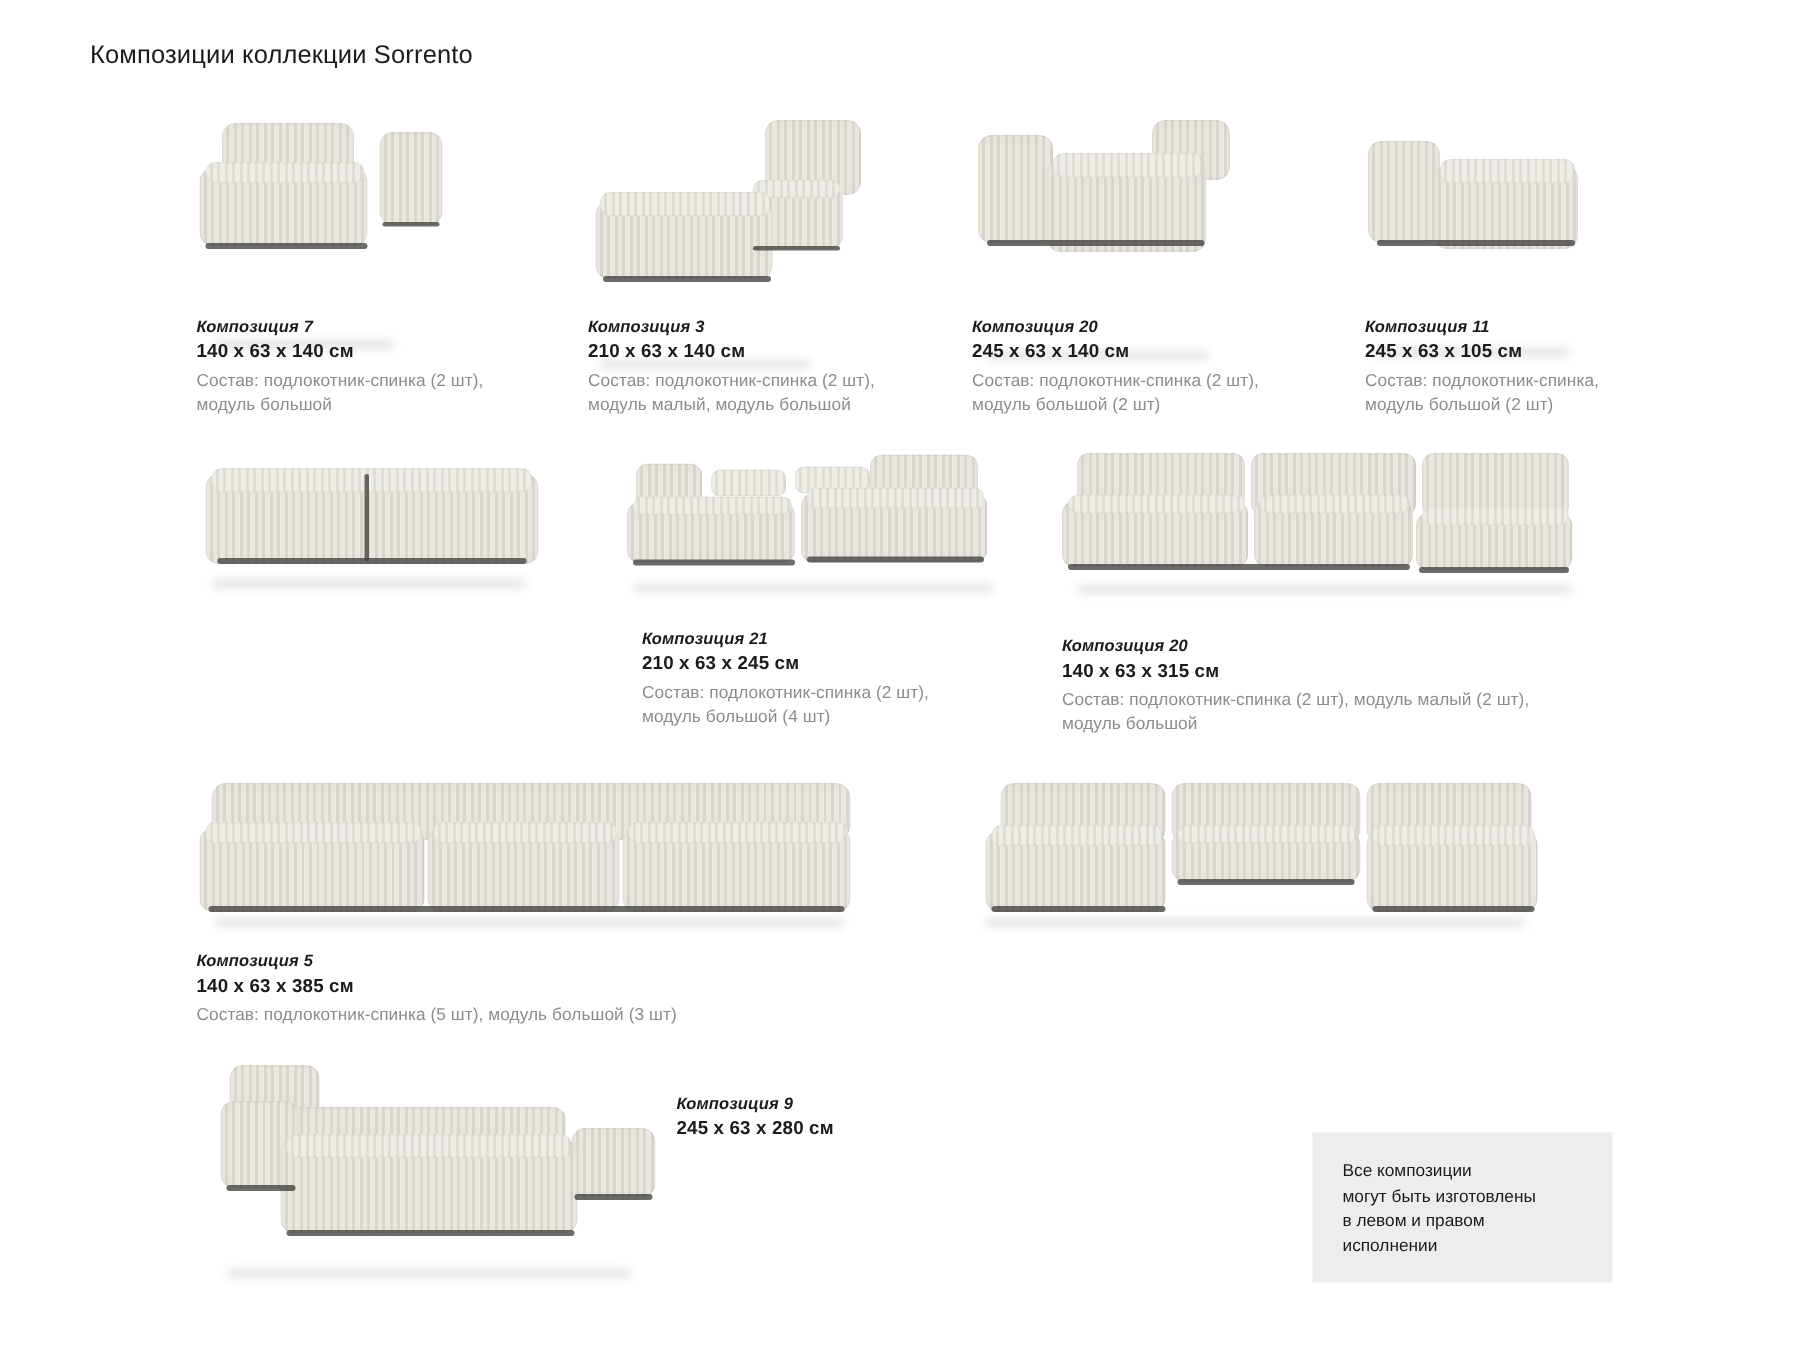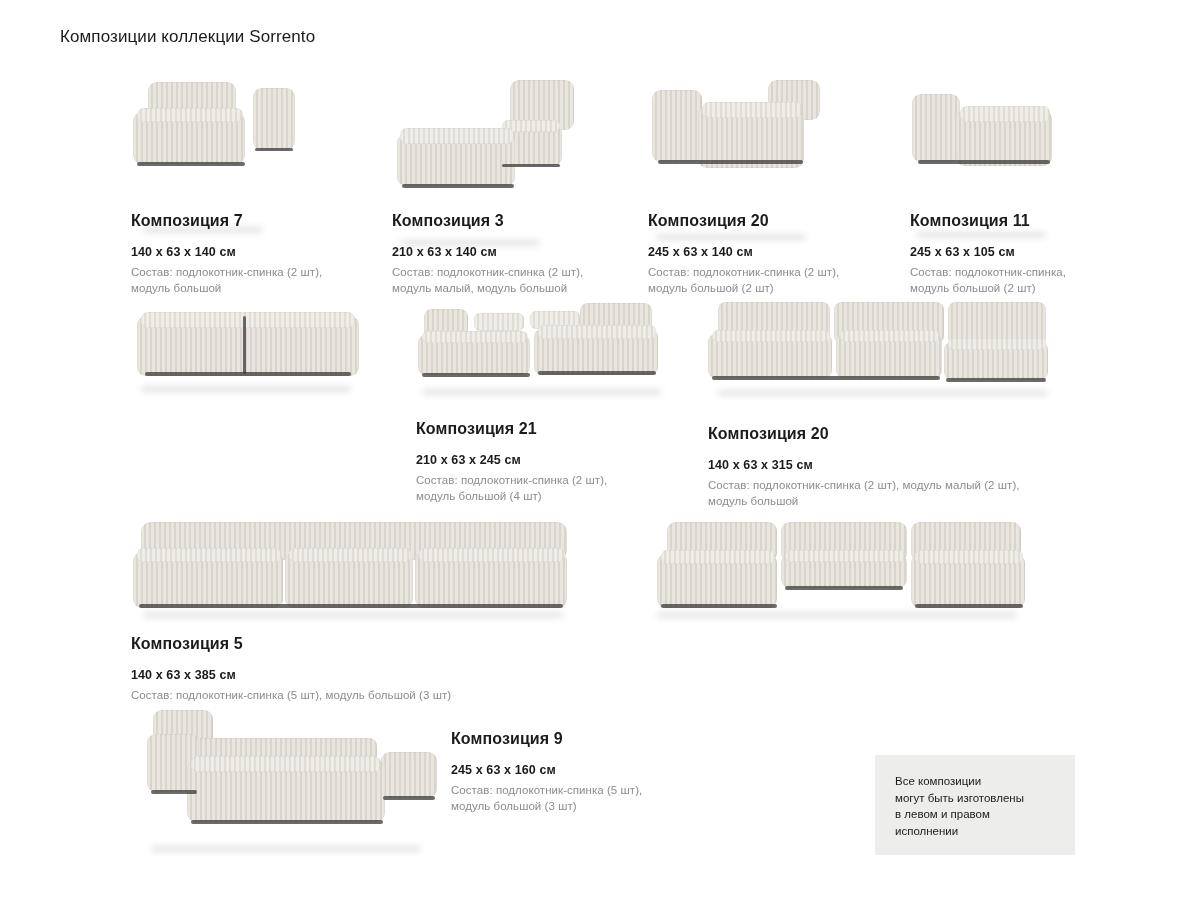--- a/index.html
+++ b/index.html
@@ -28,32 +28,33 @@
 
   .item {
     position: absolute;
   }
 
   .sofa-art {
     position: relative;
   }
 
   .caption-name {
-    font-size: 16px;
+    font-size: 11px;
     font-weight: 700;
     color: #1b1b1b;
     letter-spacing: 0.1px;
     white-space: nowrap;
+    font-style: italic;
   }
   .caption-dims {
     font-size: 12.5px;
     font-weight: 700;
     color: #1b1b1b;
     letter-spacing: 0.1px;
-    margin-top: 15px;
+    margin-top: 3px;
     white-space: nowrap;
   }
   .caption-comp {
     font-size: 11.5px;
     font-weight: 400;
     color: #8c8c8c;
     letter-spacing: 0.05px;
     margin-top: 6px;
     line-height: 1.35;
     white-space: pre-line;
@@ -216,21 +217,21 @@
     <div class="mod top" style="left:118px; top:16px; width:50px; height:18px; border-radius:6px;"></div>
 
     <div class="mod vert" style="left:6px; top:40px; width:112px; height:40px; border-radius:8px;"></div>
     <div class="mod top" style="left:10px; top:36px; width:106px; height:12px; border-radius:6px;"></div>
 
     <div class="mod vert" style="left:122px; top:34px; width:124px; height:46px; border-radius:8px;"></div>
     <div class="mod top" style="left:126px; top:30px; width:118px; height:14px; border-radius:6px;"></div>
     <div class="shadowbar" style="left:10px; top:78px; width:108px; height:4px;"></div>
     <div class="shadowbar" style="left:126px; top:76px; width:118px; height:4px;"></div>
   </div>
-  <div style="position:absolute; left:4px; top:125px;">
+  <div style="position:absolute; left:16px; top:125px;">
     <div class="caption-name">Композиция 21</div>
     <div class="caption-dims">210 x 63 x 245 см</div>
     <div class="caption-comp">Состав: подлокотник-спинка (2 шт),
 модуль большой (4 шт)</div>
   </div>
 </div>
 
 <div class="item" style="left:708px; top:290px; width:360px;">
   <div class="sofa-art" style="height:110px;">
     <div class="soft-shadow" style="left:10px; top:100px; width:330px; height:6px;"></div>
@@ -314,23 +315,21 @@
     <div class="mod vert" style="left:250px; top:52px; width:56px; height:46px; border-radius:9px;"></div>
 
     <div class="mod vert" style="left:56px; top:60px; width:198px; height:62px; border-radius:9px;"></div>
     <div class="mod top" style="left:60px; top:56px; width:190px; height:16px; border-radius:7px;"></div>
     <div class="shadowbar" style="left:60px; top:120px; width:192px; height:4px;"></div>
     <div class="shadowbar" style="left:20px; top:90px; width:46px; height:4px;"></div>
     <div class="shadowbar" style="left:252px; top:96px; width:52px; height:4px;"></div>
   </div>
   <div style="position:absolute; left:320px; top:30px; width:260px;">
     <div class="caption-name">Композиция 9</div>
-    <div class="caption-dims">245 x 63 x 160 см</div>
-    <div class="caption-comp">Состав: подлокотник-спинка (5 шт),
-модуль большой (3 шт)</div>
+    <div class="caption-dims">245 x 63 x 280 см</div>
   </div>
 </div>
 
 <div class="note-box" style="left:875px; top:755px; width:200px; height:100px;">
   <div class="note-text">Все композиции
 могут быть изготовлены
 в левом и правом
 исполнении</div>
 </div>
 

